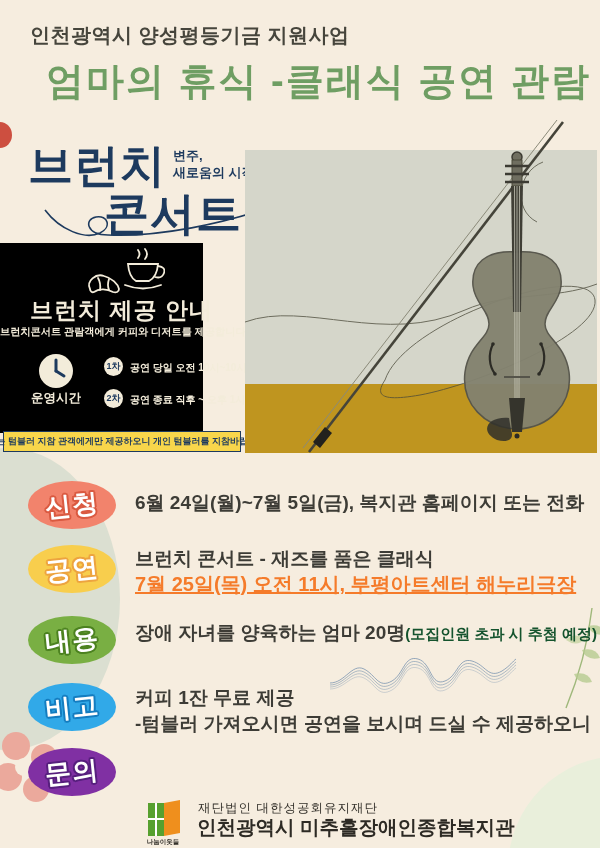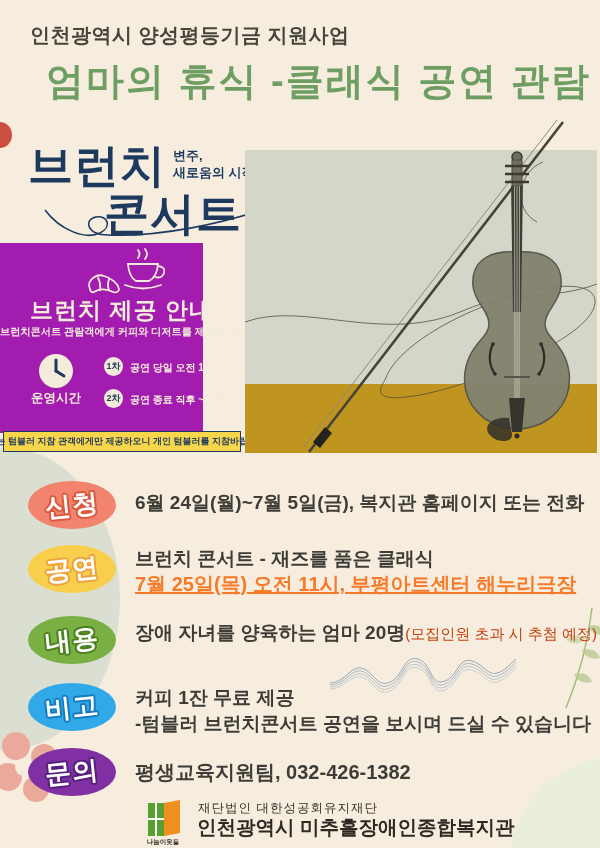--- a/index.html
+++ b/index.html
@@ -16,21 +16,21 @@
   .program{left:30px;top:22px;font-size:20px;font-weight:700;color:#46453c;letter-spacing:.5px;}
   .title{left:46px;top:56px;font-size:38px;font-weight:800;color:#6f9e63;letter-spacing:2px;white-space:nowrap;}
 
   
   .brand1{left:28px;top:136px;font-size:45px;font-weight:800;color:#1d3a5e;letter-spacing:1px;}
   .brand2{left:104px;top:184px;font-size:45px;font-weight:800;color:#1d3a5e;letter-spacing:1px;}
   .tag1{left:173px;top:147px;font-size:13px;font-weight:700;color:#1d3a5e;text-align:center;}
   .tag2{left:173px;top:164px;font-size:13px;font-weight:700;color:#1d3a5e;}
 
   
-  .navybox{left:0;top:243px;width:203px;height:190px;background:#a21caf;}
+  .navybox{left:0;top:243px;width:203px;height:190px;background:#000000;}
   .nb-heading{left:0;top:52px;width:243px;text-align:center;font-size:23px;font-weight:800;color:#f3ecda;letter-spacing:1px;}
   .nb-desc{left:0;top:82px;width:243px;text-align:center;font-size:10.2px;font-weight:700;color:#f3ecda;white-space:nowrap;}
   .nb-clock{left:38px;top:110px;}
   .nb-hours{left:18px;top:147px;width:76px;text-align:center;font-size:12.5px;font-weight:800;color:#f3ecda;}
   .round-badge{width:19px;height:19px;border-radius:50%;background:#f3ecda;color:#1d3a5e;
     font-size:9px;font-weight:800;display:flex;align-items:center;justify-content:center;}
   .rb1{left:104px;top:114px;} .rb2{left:104px;top:146px;}
   .round-text{font-size:10px;font-weight:700;color:#f3ecda;white-space:nowrap;}
   .rt1{left:130px;top:118px;} .rt2{left:130px;top:150px;}
 
@@ -50,21 +50,21 @@
   .b-apply{left:28px;top:481px;background:#f2836c;--oc:#da5a41;}
   .b-show{left:28px;top:545px;background:#f8ce4d;--oc:#eda43f;}
   .b-content{left:28px;top:616px;background:#79af43;--oc:#4c8220;}
   .b-note{left:28px;top:683px;background:#31a9e8;--oc:#147dc0;}
   .b-contact{left:28px;top:748px;background:#8030a3;--oc:#571f7e;}
   .row-text{font-size:19px;font-weight:700;color:#3d3c36;white-space:nowrap;}
   .t-apply{left:135px;top:490px;}
   .t-show1{left:135px;top:546px;}
   .t-show2{left:135px;top:571px;font-size:20px;font-weight:800;color:#f57b2a;text-decoration:underline;}
   .t-content1{left:135px;top:620px;}
-  .note-red{font-size:15px;font-weight:400;color:#c2410c;}
+  .note-red{font-size:15px;font-weight:700;color:#14532d;}
   .t-content2{left:135px;top:647px;}
   .t-note1{left:135px;top:685px;}
   .t-note2{left:135px;top:711px;}
   .t-contact{left:135px;top:759px;font-size:20px;}
 
   
   .f-logo{left:146px;top:800px;}
   .f-caption{left:142px;top:838px;width:42px;text-align:center;font-size:6.5px;font-weight:700;color:#33302a;}
   .f-small{left:198px;top:800px;font-size:12.5px;font-weight:400;color:#33302a;letter-spacing:1px;}
   .f-large{left:197px;top:814px;font-size:19.5px;font-weight:800;color:#2d2a24;white-space:nowrap;}
@@ -209,26 +209,25 @@
 
   <div class="abs badge b-content">
       <span>내용</span>
     </div>
   <div class="abs row-text t-content1"><span>장애 자녀를 양육하는 엄마 20명</span><span class="note-red">(모집인원 초과 시 추첨 예정)</span></div>
 
   <div class="abs badge b-note">
       <span>비고</span>
     </div>
   <div class="abs row-text t-note1">커피 1잔 무료 제공</div>
-  <div class="abs row-text t-note2">-텀블러 브런치콘서트 공연을 보시며 드실 수 있습니다</div>
+  <div class="abs row-text t-note2">-텀블러 가져오시면 공연을 보시며 드실 수 제공하오니</div>
 
   <div class="abs badge b-contact">
       <span>문의</span>
     </div>
-  <div class="abs row-text t-contact">평생교육지원팀, 032-426-1382</div>
 
   <svg class="abs f-logo" width="36" height="38">
     <polygon points="18,3 34,0 34,33 18,36" fill="#ef8f1d"></polygon>
     <rect x="2" y="3" width="16" height="33" fill="#57a02f"></rect>
     <line x1="10" y1="3" x2="10" y2="36" stroke="#fff" stroke-width="2"></line>
     <line x1="2" y1="19" x2="18" y2="19" stroke="#fff" stroke-width="2"></line>
   </svg>
   <div class="abs f-caption">나눔이웃들</div>
   <div class="abs f-small">재단법인 대한성공회유지재단</div>
   <div class="abs f-large">인천광역시 미추홀장애인종합복지관</div>

